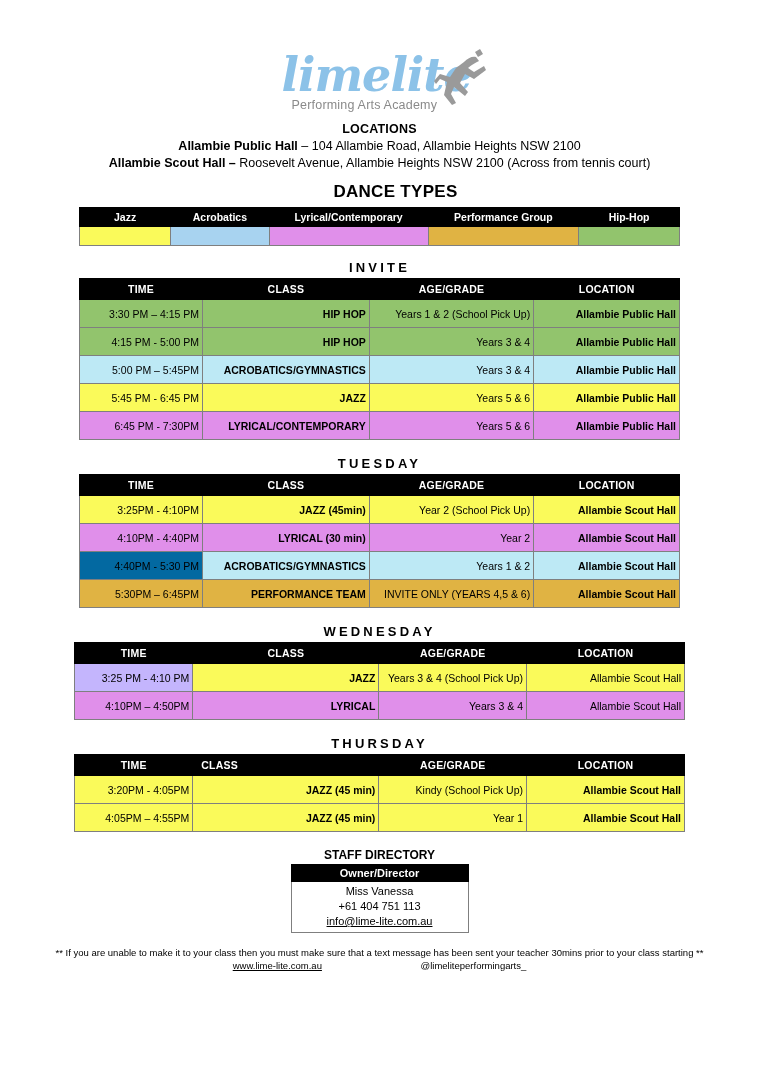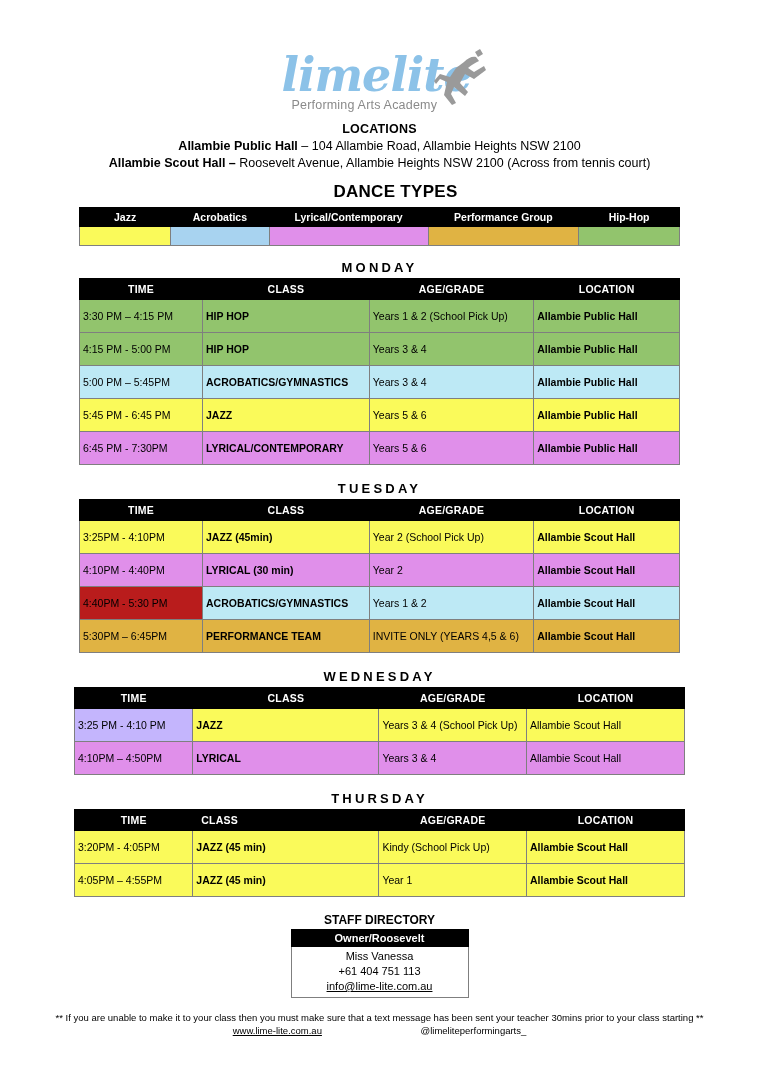--- a/index.html
+++ b/index.html
@@ -61,22 +61,22 @@
   
   .tbl-wrap { margin: 0 auto; }
   table.sched { width: 100%; border-collapse: collapse; table-layout: fixed; }
   table.sched th {
     background: #000; color: #fff; font-size: 10.5px; font-weight: bold;
     padding: 4px 0; text-align: center; border: 1px solid #000;
     letter-spacing: .2px;
   }
   table.sched th.left { text-align: left; padding-left: 8px; }
   table.sched td {
-    border: 1px solid #7f7f7f; text-align: left; font-size: 10.5px;
-    height: 28px; padding: 10px 3px;
+    border: 1px solid #7f7f7f; text-align: right; font-size: 10.5px;
+    height: 28px; padding: 2px 3px;
   }
   table.sched td.bold { font-weight: bold; }
 
   
   .staff-title { text-align: center; font-weight: bold; font-size: 12px; margin-top: 16px; }
   .staff-wrap { width: 178px; margin: 2px auto 0; }
   .staff { width: 100%; border-collapse: collapse; }
   .staff th {
     background: #000; color: #fff; font-size: 11px; font-weight: bold;
     padding: 2px 0; text-align: center; border: 1px solid #000;
@@ -138,21 +138,21 @@
               <td style="background: rgb(224, 143, 234);"></td>
               <td style="background: rgb(224, 179, 67);"></td>
               <td style="background: rgb(146, 196, 109);"></td>
             </tr>
           </tbody>
       </table>
     </div>
   </div>
 
   <div id="days-container">
-      <div class="day-title" style="margin-top: 14px;">MONDAY</div>
+      <div class="day-title" style="margin-top: 14px;">INVITE</div>
       <div class="tbl-wrap" style="width: 601px; margin-top: 3px;">
         <table class="sched">
           <thead>
             <tr>
               <th style="width: 20.5%;">TIME</th>
               <th style="width: 27.8%;">CLASS</th>
               <th style="width: 27.4%;">AGE/GRADE</th>
               <th style="width: 24.3%;">LOCATION</th>
             </tr>
           </thead>
@@ -208,21 +208,21 @@
               <td style="background: rgb(250, 250, 90);">Year 2 (School Pick Up)</td>
               <td class="bold" style="background: rgb(250, 250, 90);">Allambie Scout Hall</td>
             </tr>
             <tr>
               <td style="background: rgb(224, 143, 234);">4:10PM - 4:40PM</td>
               <td class="bold" style="background: rgb(224, 143, 234);">LYRICAL (30 min)</td>
               <td style="background: rgb(224, 143, 234);">Year 2</td>
               <td class="bold" style="background: rgb(224, 143, 234);">Allambie Scout Hall</td>
             </tr>
             <tr>
-              <td style="background: #b91c1c;">4:40PM - 5:30 PM</td>
+              <td style="background: #0369a1;">4:40PM - 5:30 PM</td>
               <td class="bold" style="background: rgb(189, 233, 245);">ACROBATICS/GYMNASTICS</td>
               <td style="background: rgb(189, 233, 245);">Years 1 &amp; 2</td>
               <td class="bold" style="background: rgb(189, 233, 245);">Allambie Scout Hall</td>
             </tr>
             <tr>
               <td style="background: rgb(224, 179, 67);">5:30PM – 6:45PM</td>
               <td class="bold" style="background: rgb(224, 179, 67);">PERFORMANCE TEAM</td>
               <td style="background: rgb(224, 179, 67);">INVITE ONLY (YEARS 4,5 &amp; 6)</td>
               <td class="bold" style="background: rgb(224, 179, 67);">Allambie Scout Hall</td>
             </tr>
@@ -283,21 +283,21 @@
           </tbody>
         </table>
       </div>
     </div>
 
   <div class="staff-title">STAFF DIRECTORY</div>
   <div class="staff-wrap">
     <table class="staff">
       <thead>
         <tr>
-            <th>Owner/Roosevelt</th>
+            <th>Owner/Director</th>
           </tr>
       </thead>
     </table>
     <div class="staff-body">
       <div>Miss Vanessa</div>
       <div>+61 404 751 113</div>
       <div class="email">info@lime-lite.com.au</div>
     </div>
   </div>
 

